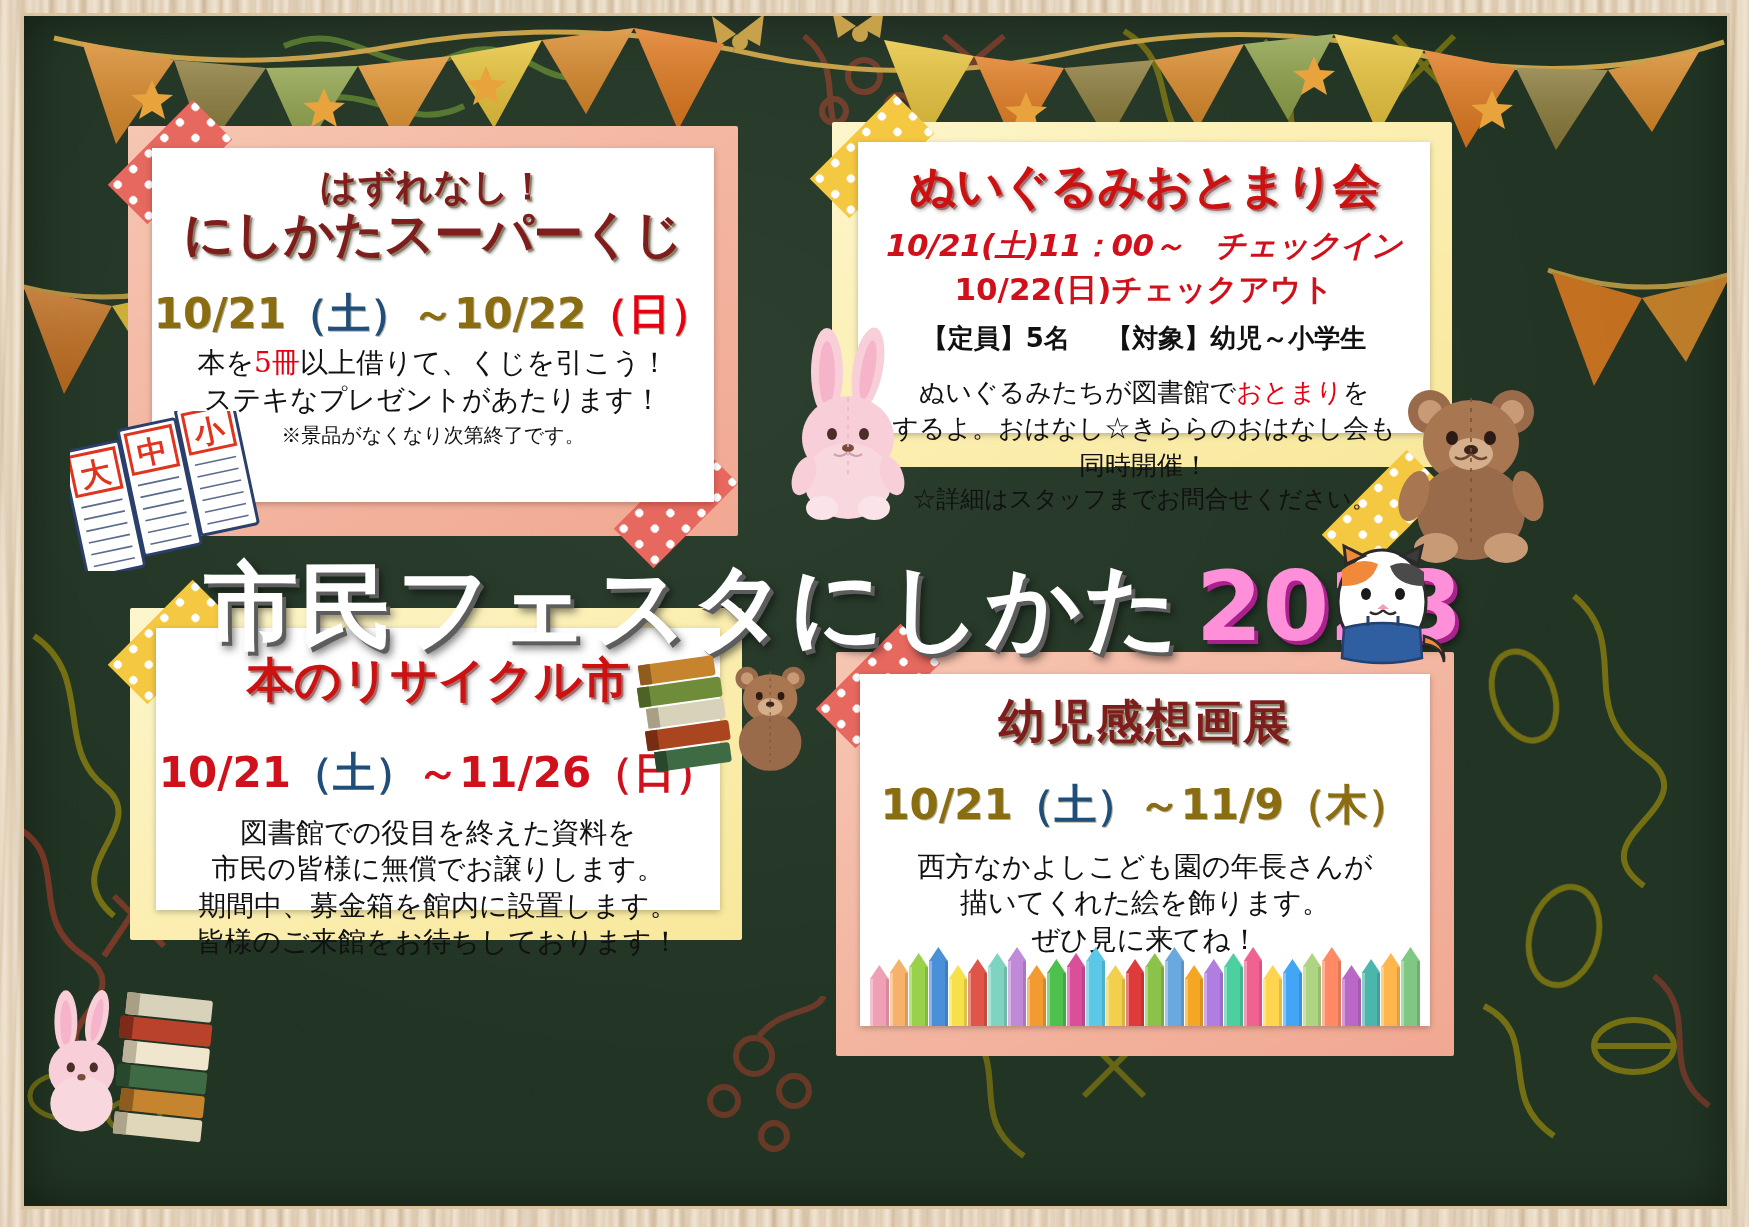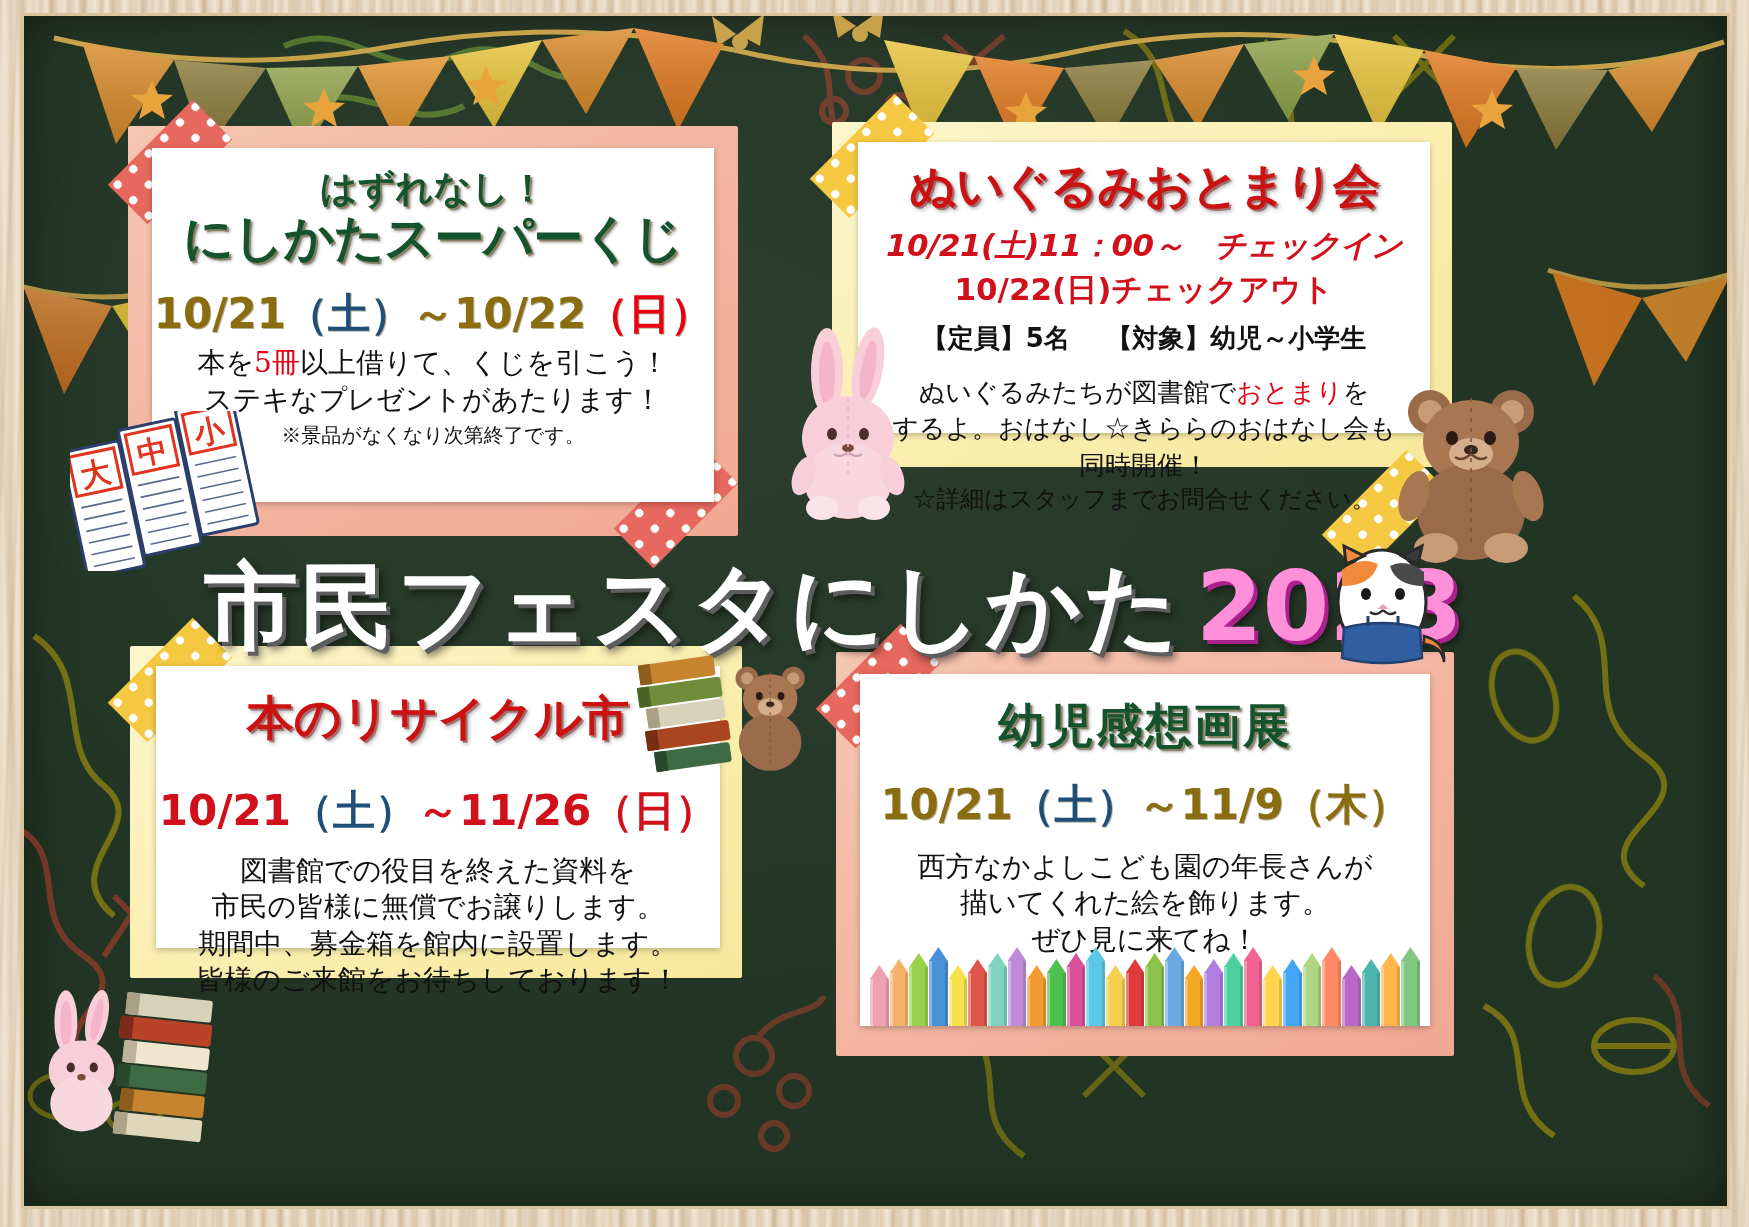--- a/index.html
+++ b/index.html
@@ -41,22 +41,22 @@
      box-shadow:0 2px 6px rgba(0,0,0,.25);}
 
   
   .tape{position:absolute;width:120px;height:56px;
         background-size:22px 22px;
         background-image:radial-gradient(circle at 7px 7px,#fff 4px,transparent 4.5px);
         transform:rotate(-45deg);}
 
   
   .ttl{font-weight:bold;text-align:center;line-height:1.04;}
-  .gold{color:#14532d;
-    text-shadow:2px 2px 0 rgba(90,70,10,.45),3px 3px 3px rgba(0,0,0,.35);}
+  .gold{color:#7f1d1d;
+    text-shadow:2px 2px 0 rgba(90,70,10,.45),3px 3px 3px rgba(0,0,0,.35);font-family:Liberation Mono, monospace;}
   .redttl{color:#cc1111;
     text-shadow:2px 2px 0 rgba(120,10,10,.45),3px 3px 4px rgba(0,0,0,.35);}
   .dates{font-weight:bold;text-align:center;}
   .d-gold{color:#8a6d10;text-shadow:1px 1px 0 rgba(80,60,8,.4);}
   .d-red{color:#d0101a;}
   .blue{color:#1f4e79;}
   .redmark{color:#e60012;}
   .body{color:#111;text-align:center;line-height:1.30;
         font-family:"DejaVu Serif","Liberation Serif",serif;}
   .note{font-size:20px;}
@@ -262,21 +262,21 @@
           <div>
             <span>ぬいぐるみたちが図書館で</span><span class="redmark">おとまり</span><span>を</span>
           </div>
           <div>するよ。おはなし☆きららのおはなし会も</div>
           <div>同時開催！</div>
           <div style="font-size:24px;">☆詳細はスタッフまでお問合せください。</div>
         </div>
       </div>
     </div>
 
-    <div class="panel" style="left:106px;top:630px;width:612px;height:332px;">
+    <div class="panel" style="left:106px;top:592px;width:612px;height:332px;">
       <div class="frame" style="background:linear-gradient(150deg,#fdf6cc 0%,#fbeeb0 50%,#f8e89c 100%);"></div>
       <div class="tape" style="left:-20px;top:6px;background-color:#f5c842;"></div>
       <div class="inner" style="left:26px;top:20px;right:22px;bottom:30px;">
         <div class="ttl redttl" style="font-size:47px;margin-top:28px;">本のリサイクル市</div>
         <div class="dates d-red" style="font-size:42px;margin-top:40px;">
           <span>10/21</span><span class="blue">（土）</span><span>～</span><span>11/26</span><span>（日）</span>
         </div>
         <div class="body" style="font-size:28px;margin-top:14px;">
           <div>図書館での役目を終えた資料を</div>
           <div>市民の皆様に無償でお譲りします。</div>

